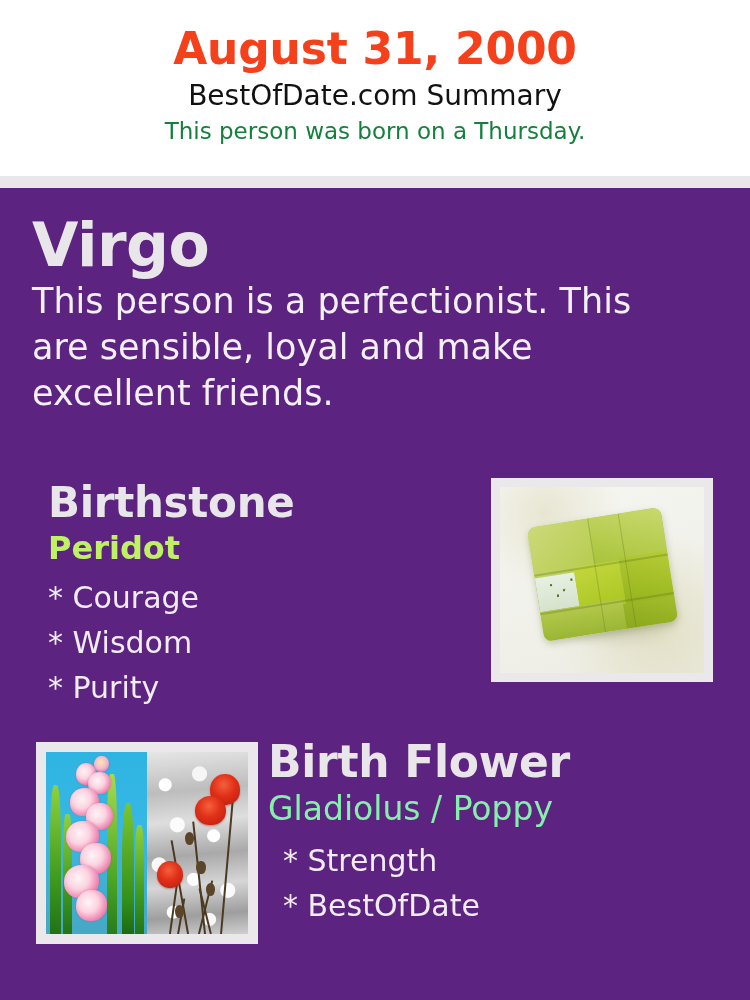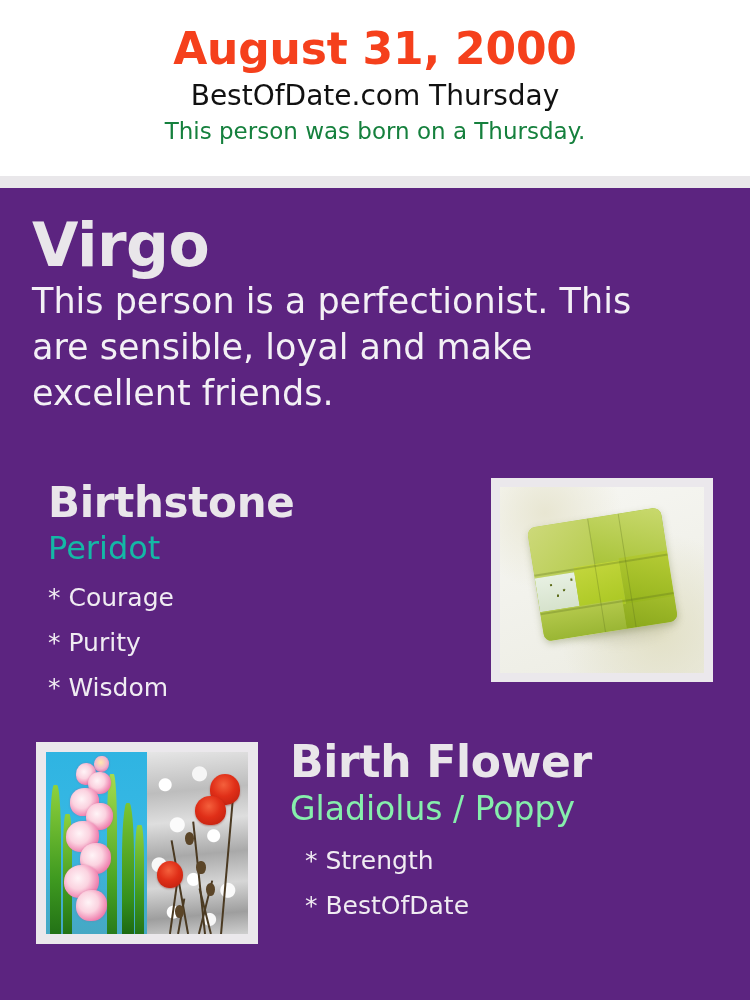--- a/index.html
+++ b/index.html
@@ -114,31 +114,31 @@
   .section-title {
     font-size: 42px;
     line-height: 50px;
     font-weight: 700;
     color: #e9e6ea;
     letter-spacing: -0.3px;
   }
   .section-sub {
     font-size: 32px;
     line-height: 42px;
-    font-weight: 400;
-    color: #14b8a6;
+    font-weight: 700;
+    color: #bef264;
     margin-top: -1px;
   }
   .trait-list {
     margin: 6px 0 0 0;
     padding: 0;
     list-style: none;
   }
   .trait {
-    font-size: 25px;
+    font-size: 30px;
     line-height: 45px;
     font-weight: 400;
     color: #f0ecf2;
     white-space: nowrap;
   }
 
   
   .stone-frame {
     position: absolute;
     left: 491px;
@@ -318,21 +318,21 @@
     border-radius: 50%;
     background: #5b4528;
   }
   .flower-right .bd1 { left: 38%; top: 44%; }
   .flower-right .bd2 { left: 49%; top: 60%; }
   .flower-right .bd3 { left: 58%; top: 72%; }
   .flower-right .bd4 { left: 28%; top: 84%; }
 
   .flower-text {
     position: absolute;
-    left: 290px;
+    left: 268px;
     top: 548px;
     width: 450px;
   }
   .flower-title {
     font-size: 44px;
     line-height: 52px;
     font-weight: 700;
     color: #e9e6ea;
     letter-spacing: -0.3px;
     white-space: nowrap;
@@ -351,40 +351,40 @@
     list-style: none;
   }
 </style>
 </head>
 <body>
 
 <div class="page">
 
   <div class="header">
     <div class="header-date">August 31, 2000</div>
-    <div class="header-site">BestOfDate.com Thursday</div>
+    <div class="header-site">BestOfDate.com Summary</div>
     <div class="header-sub">This person was born on a Thursday.</div>
   </div>
 
   <div class="divider"></div>
 
   <div class="body-panel">
 
     <div class="zodiac">
       <div class="zodiac-title">Virgo</div>
       <div class="zodiac-desc">This person is a perfectionist. This are sensible, loyal and make excellent friends.</div>
     </div>
 
     <div class="birthstone">
       <div class="section-title">Birthstone</div>
       <div class="section-sub">Peridot</div>
       <ul class="trait-list">
         <li class="trait">* Courage</li>
+        <li class="trait">* Wisdom</li>
         <li class="trait">* Purity</li>
-        <li class="trait">* Wisdom</li>
       </ul>
     </div>
 
     <div class="stone-frame">
       <div class="stone-photo">
         <div class="bg-wash"></div>
         <div class="shadow"></div>
         <div class="gem">
           <div class="facet f1"></div>
           <div class="facet f2"></div>

